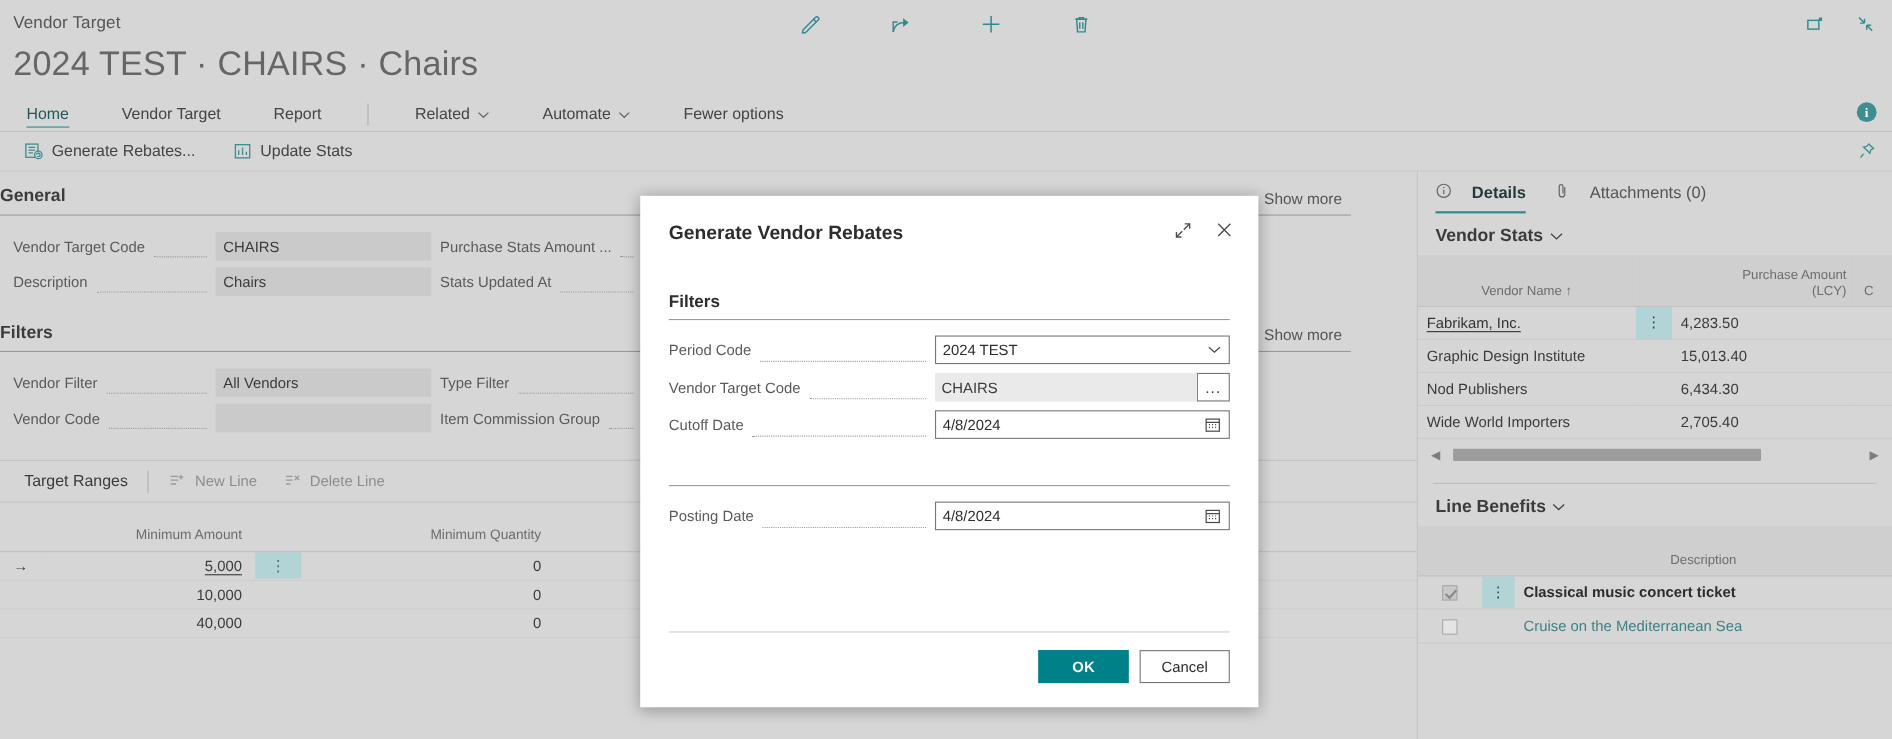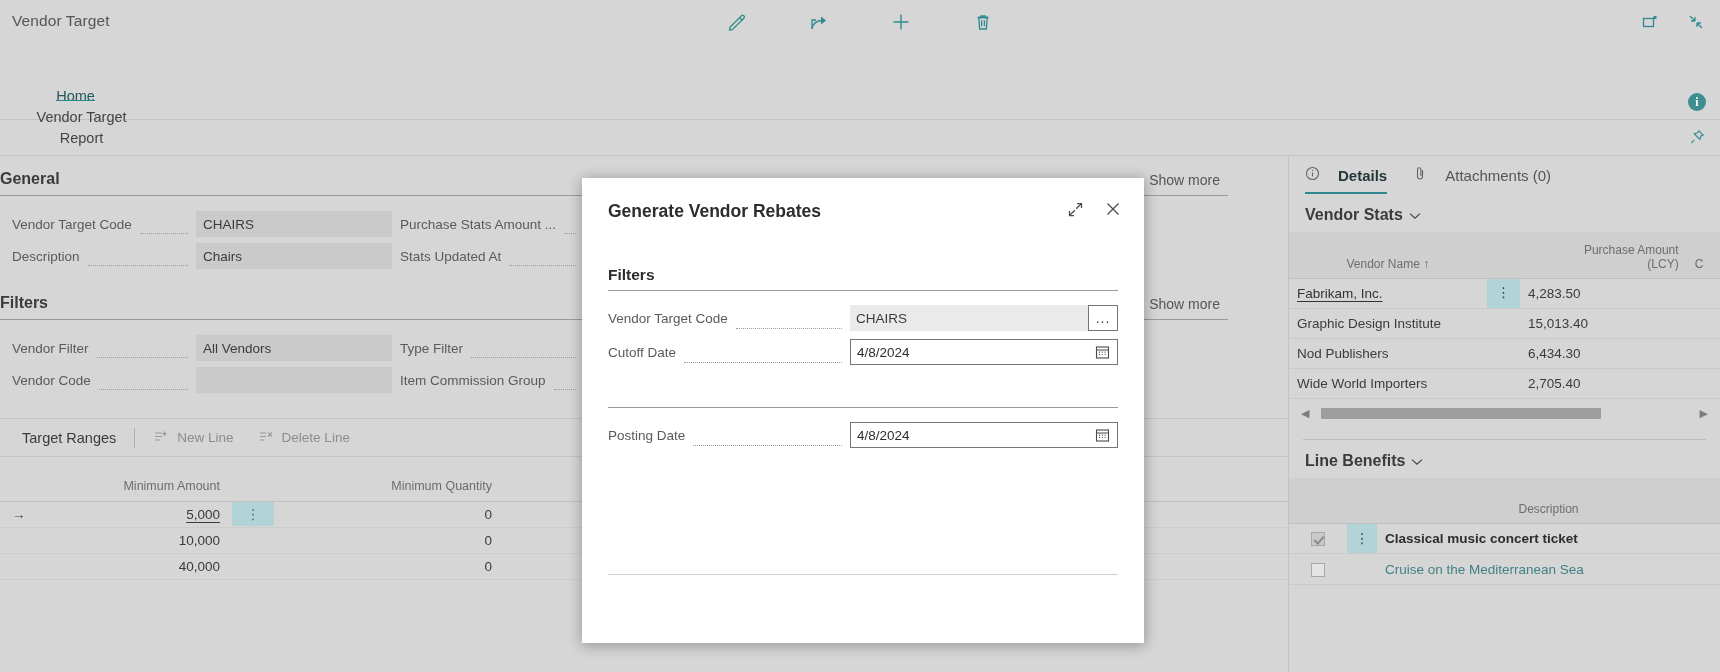--- a/index.html
+++ b/index.html
@@ -46,21 +46,21 @@
     white-space: nowrap;
   }
 
   
   .navbar {
     position: absolute; left: 0; top: 88px; width: 1720px; height: 32px;
     border-bottom: 1px solid #c3c3c3;
   }
   .navtabs {
     position: absolute; left: 20px; top: 0;
-    display: flex; align-items: center; height: 31px; gap: 5px; flex-direction: column;
+    display: flex; align-items: center; height: 31px; gap: 16px;
   }
   .navtab {
     font-size: 14.5px; color: #444; padding: 0 16px; cursor: default;
     display: flex; align-items: center; height: 31px; white-space: nowrap;
   }
   .navtab:first-child { padding-left: 4px; }
   .navtab.active { color: #22595c; position: relative; }
   .navtab.active::after {
     content: ""; position: absolute; left: 4px; right: 16px; bottom: 3px;
     height: 1.5px; background: #2f8a8f;
@@ -343,20 +343,21 @@
       </span>
       <span class="ticon">
         <svg width="18" height="18" viewBox="0 0 18 18" fill="none" stroke="currentColor" stroke-width="1.3">
           <path d="M3 3 L8 8 M8 8 L8 4 M8 8 L4 8"></path>
           <path d="M15 15 L10 10 M10 10 L10 14 M10 10 L14 10"></path>
         </svg>
       </span>
     </div>
   </div>
 
+  <div class="page-title">2024 TEST · CHAIRS · Chairs</div>
 
   <div class="navbar">
     <div class="navtabs">
       <div class="navtab active">
         <span>Home</span>
       </div>
       <div class="navtab">
         <span>Vendor Target</span>
       </div>
       <div class="navtab">
@@ -380,20 +381,42 @@
         </span>
       </div>
       <div class="navtab">
         <span>Fewer options</span>
       </div>
     </div>
     <div class="info-dot">i</div>
   </div>
 
   <div class="ribbon">
+    <div class="ribbon-actions">
+      <div class="ribbon-action">
+        <span class="ribbon-icon">
+          <svg width="17" height="17" viewBox="0 0 17 17" fill="none" stroke="currentColor" stroke-width="1.2">
+            <rect x="1.5" y="2" width="11" height="12"></rect>
+            <path d="M4 5 H10 M4 7.5 H10 M4 10 H8"></path>
+            <circle cx="12.8" cy="11.8" r="3.4" fill="#d6d6d6"></circle>
+            <path d="M11.2 11.8 a1.6 1.6 0 1 1 .5 1.2"></path>
+          </svg>
+        </span>
+        <span>Generate Rebates...</span>
+      </div>
+      <div class="ribbon-action">
+        <span class="ribbon-icon">
+          <svg width="17" height="17" viewBox="0 0 17 17" fill="none" stroke="currentColor" stroke-width="1.2">
+            <rect x="2" y="2.5" width="13" height="12"></rect>
+            <path d="M5 12 V7.5 M8.5 12 V5 M12 12 V9"></path>
+          </svg>
+        </span>
+        <span>Update Stats</span>
+      </div>
+    </div>
     <span class="ribbon-icon pin-icon">
       <svg width="18" height="18" viewBox="0 0 18 18" fill="none" stroke="currentColor" stroke-width="1.3">
         <path d="M10.5 2.5 L15 7 L12.5 8 L11.5 11.5 L5.5 5.5 L9 4.5 Z"></path>
         <path d="M5.5 12 L2.5 15.5"></path>
       </svg>
     </span>
   </div>
 
   <div class="content">
 
@@ -664,20 +687,32 @@
     </div>
 
     <div class="modal-body">
 
       <div class="m-section">
         <div class="m-section-title">Filters</div>
         <div class="m-rule"></div>
       </div>
       <div class="m-rows">
 
+        <div class="m-row">
+          <span class="m-label">Period Code</span>
+          <span class="m-dots"></span>
+          <span class="m-input">
+            <span>2024 TEST</span>
+            <span class="caret-ico">
+              <svg width="12" height="8" viewBox="0 0 12 8" fill="none" stroke="currentColor" stroke-width="1.2">
+                  <path d="M1 1.6 L6 6.2 L11 1.6"></path>
+                </svg>
+            </span>
+          </span>
+        </div>
 
         <div class="m-row">
           <span class="m-label">Vendor Target Code</span>
           <span class="m-dots"></span>
           <span class="m-input lookup">CHAIRS</span>
           <span class="lookup-btn">...</span>
         </div>
 
         <div class="m-row">
           <span class="m-label">Cutoff Date</span>
@@ -710,15 +745,19 @@
                 <path d="M1.5 5.5 H13.5"></path>
                 <path d="M4 7.6 H5 M6.8 7.6 H7.8 M9.6 7.6 H10.6 M4 10 H5 M6.8 10 H7.8 M9.6 10 H10.6"></path>
               </svg>
             </span>
           </span>
         </div>
       </div>
     </div>
 
     <div class="m-footer-rule"></div>
+    <div class="m-buttons">
+      <div class="btn primary">OK</div>
+      <div class="btn">Cancel</div>
+    </div>
   </div>
 
 </div>
 
 </body></html>

